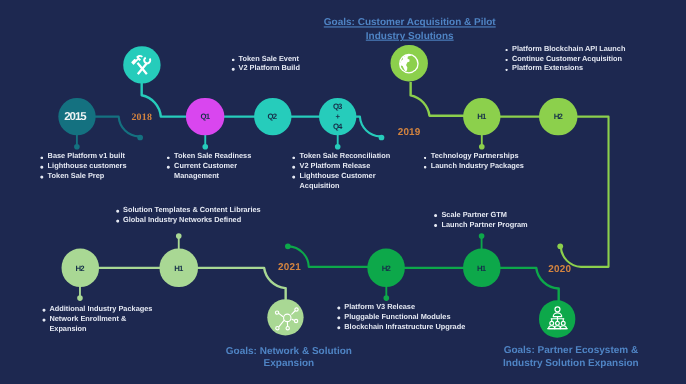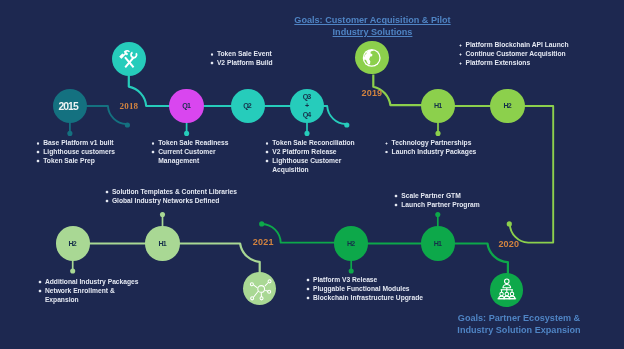--- a/index.html
+++ b/index.html
@@ -149,25 +149,27 @@
         <path d="M8.8 26.0 a2.95 2.6 0 0 1 5.9 0 z"></path>
         <circle cx="17.0" cy="21.2" r="1.75"></circle>
         <path d="M14.1 26.0 a2.95 2.6 0 0 1 5.9 0 z"></path>
         <circle cx="22.3" cy="21.2" r="1.75"></circle>
         <path d="M19.4 26.0 a2.95 2.6 0 0 1 5.9 0 z"></path>
         <path d="M8.0 26.1 h18.0"></path>
       </g>
     </svg>
     </div>
     <div class="year" style="left:119.5px;top:100.5px;font-family:Liberation Serif, serif;">2018</div>
-    <div class="year" style="left:361.5px;top:88px;">2019</div>
+    <div class="year" style="left:361.5px;top:115px;">2019</div>
     <div class="year" style="left:498.4px;top:238.8px;">2020</div>
     <div class="year" style="left:252.8px;top:236.5px;">2021</div>
     <div class="goal" style="left:257.5px;top:15.4px;width:230px;text-decoration:underline;">Goals: Customer Acquisition &amp; Pilot
 Industry Solutions</div>
+    <div class="goal" style="left:162.60000000000002px;top:313.6px;width:200px;">Goals: Network &amp; Solution
+Expansion</div>
     <div class="goal" style="left:419px;top:313px;width:200px;">Goals: Partner Ecosystem &amp;
 Industry Solution Expansion</div>
     <div class="blist" style="left:36.2px;top:139px;">
       <div class="bline" style=""><span class="bdot"></span><span>Base Platform v1 built</span></div>
       <div class="bline" style=""><span class="bdot"></span><span>Lighthouse customers</span></div>
       <div class="bline" style=""><span class="bdot"></span><span>Token Sale Prep</span></div>
     </div>
     <div class="blist" style="left:151.2px;top:139px;">
       <div class="bline" style=""><span class="bdot"></span><span>Token Sale Readiness</span></div>
       <div class="bline" style=""><span class="bdot"></span><span>Current Customer

